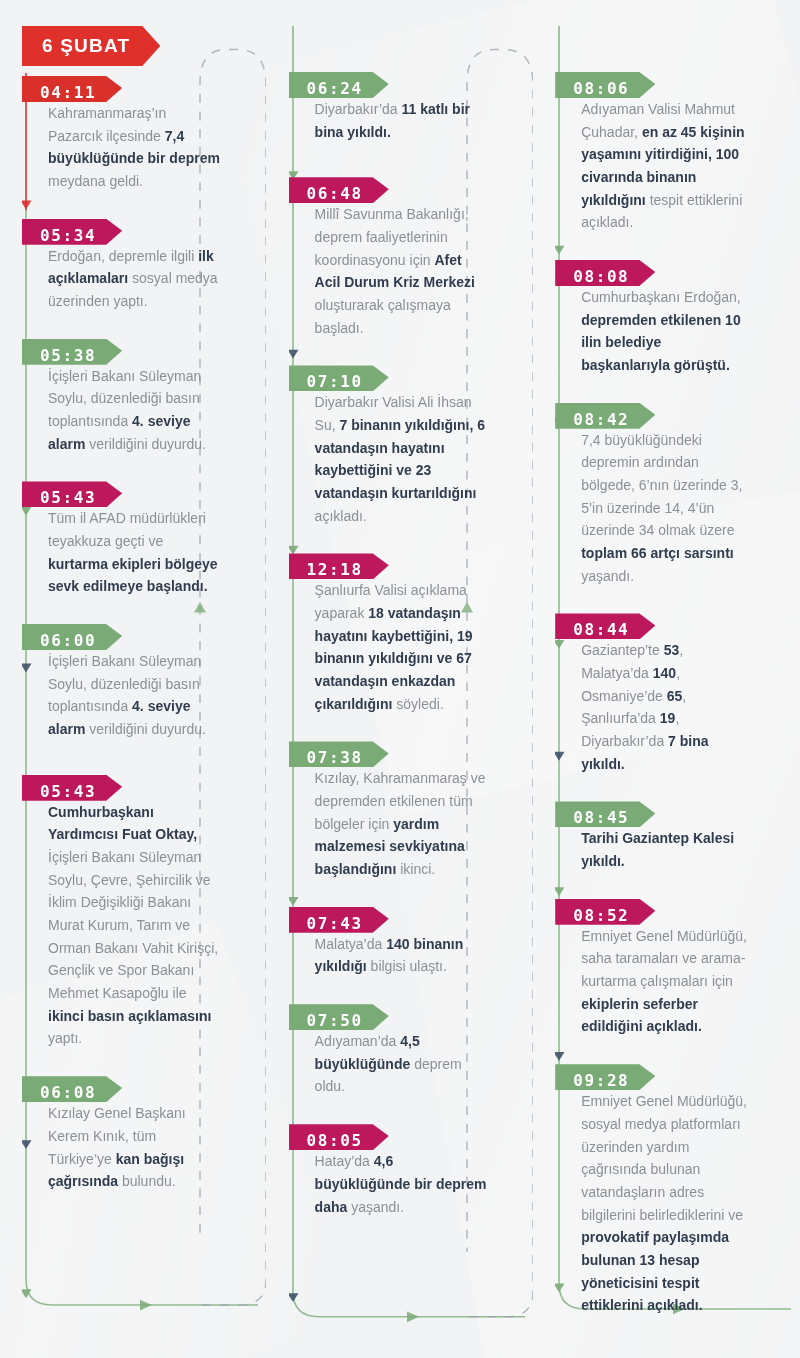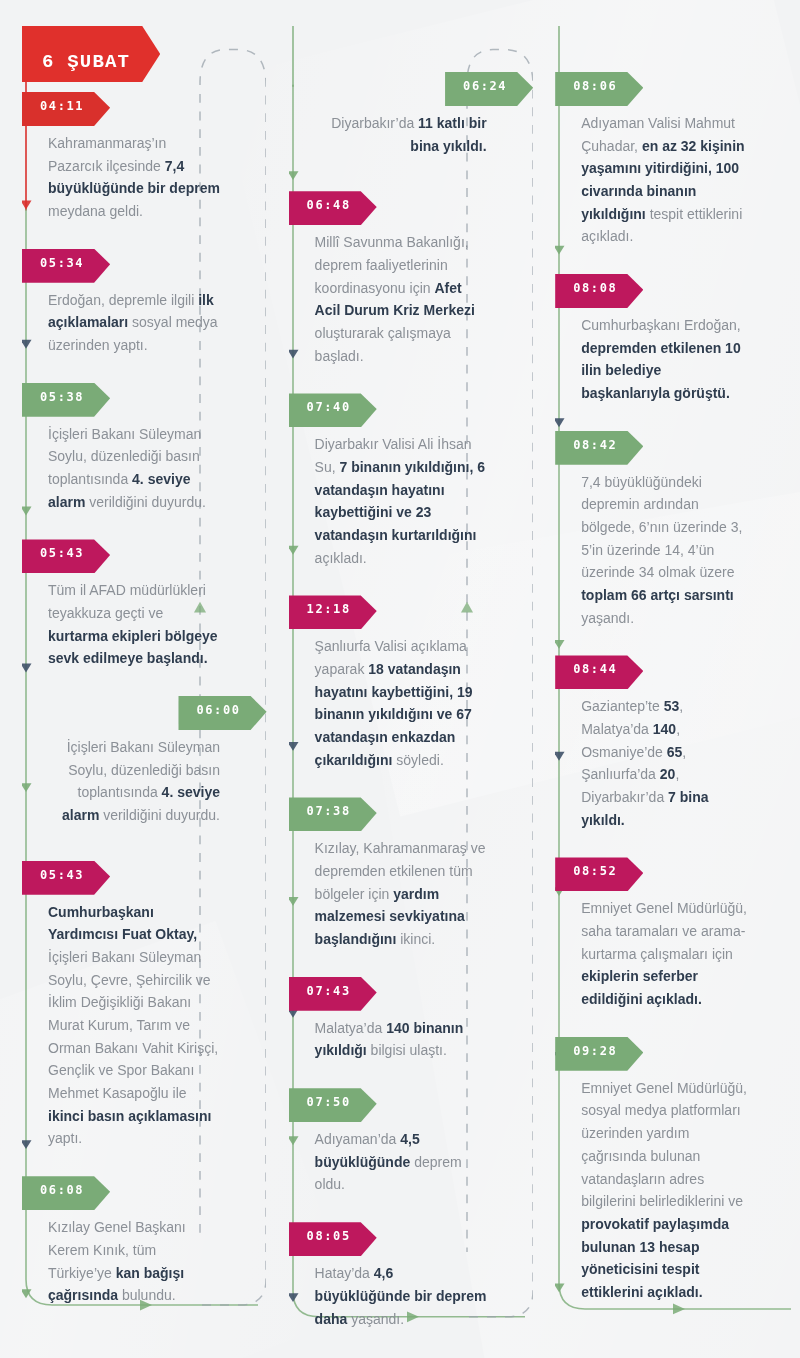--- a/index.html
+++ b/index.html
@@ -51,59 +51,57 @@
 
   
   .date-banner {
     position: relative;
     display: inline-block;
     background: #e0302c;
     color: #ffffff;
     font-size: 19px;
     font-weight: bold;
     letter-spacing: 1.2px;
-    padding: 25px 30px 9px 20px;
+    padding: 9px 30px 9px 20px;
     margin-left: 4px;
     margin-bottom: 10px;
     clip-path: polygon(0 0, calc(100% - 18px) 0, 100% 50%, calc(100% - 18px) 100%, 0 100%);
-    font-family: Liberation Mono, monospace;
   }
 
   
   .event { position: relative; padding-left: 4px; }
 
   .time-badge {
     display: inline-block;
     color: #ffffff;
     font-family: "DejaVu Sans Mono", monospace;
-    font-size: 12px;
+    font-size: 16px;
     font-weight: bold;
     letter-spacing: 1.6px;
-    padding: 7px 26px 13px 18px;
-    margin-bottom: 6px;
+    padding: 7px 26px 0 18px;
     clip-path: polygon(0 0, calc(100% - 16px) 0, 100% 46%, calc(100% - 16px) 100%, 0 100%);
   }
   .time-badge.red   { background: #d9302c; }
   .time-badge.green { background: #7aab77; }
   .time-badge.navy  { background: #be185d; }
 
   .event-text {
     color: #8b9097;
     font-size: 14px;
     line-height: 1.62;
     padding-left: 26px;
     padding-right: 16px;
     max-width: 214px;
   }
   .event-text b { color: #2f3d4f; font-weight: bold; }
   .event-text .plain { color: #8b9097; font-weight: normal; }
 
   .event.gap-sm { margin-bottom: 16px; }
   .event.gap-md { margin-bottom: 26px; }
-  .event.gap-lg { margin-bottom: 34px; text-align: right; }
+  .event.gap-lg { margin-bottom: 34px; }
 </style>
 </head>
 <body>
 
 <div class="sheen sheen-a"></div>
 <div class="sheen sheen-b"></div>
 <div class="sheen sheen-c"></div>
 
 <div class="board" id="board">
     <div class="column"><div class="rail">
@@ -136,21 +134,21 @@
           <path d="M-1.5 1132 L9.5 1132 L4 1141 Z" fill="#7aab77" opacity=".9"></path>
           <path d="M-1.5 1292 L9.5 1292 L4 1301 Z" fill="#3f5168" opacity=".9"></path>
           <path d="M118 1310.5 L130 1316 L118 1321.5 Z" fill="#7aab77" opacity=".85"></path>
           <path d="M180 1316 L218 1316 Q244 1316 244 1290 L244 60 Q244 24 216 24 L204 24 Q178 24 178 58 L178 1250" stroke="#9aa3ab" stroke-width="1.5" fill="none" stroke-dasharray="9 9" opacity=".75"></path>
           <path d="M172 598 L184 598 L178 587 Z" fill="#7aab77" opacity=".75"></path>
         </svg>
       </div>
       <div style="height: 46px;"></div>
       <div class="event gap-lg"><div class="time-badge green">06:24</div><div class="event-text"><span class="plain">Diyarbakır’da </span><b>11 katlı bir bina yıkıldı.</b></div></div>
       <div class="event gap-md"><div class="time-badge navy">06:48</div><div class="event-text"><span class="plain">Millî Savunma Bakanlığı, deprem faaliyetlerinin koordinasyonu için </span><b>Afet Acil Durum Kriz Merkezi</b><span class="plain"> oluşturarak çalışmaya başladı.</span></div></div>
-      <div class="event gap-md"><div class="time-badge green">07:40</div><div class="event-text"><span class="plain">Diyarbakır Valisi Ali İhsan Su, </span><b>7 binanın yıkıldığını, 6 vatandaşın hayatını kaybettiğini ve 23 vatandaşın kurtarıldığını</b><span class="plain"> açıkladı.</span></div></div>
+      <div class="event gap-md"><div class="time-badge green">07:10</div><div class="event-text"><span class="plain">Diyarbakır Valisi Ali İhsan Su, </span><b>7 binanın yıkıldığını, 6 vatandaşın hayatını kaybettiğini ve 23 vatandaşın kurtarıldığını</b><span class="plain"> açıkladı.</span></div></div>
       <div class="event gap-md"><div class="time-badge navy">12:18</div><div class="event-text"><span class="plain">Şanlıurfa Valisi açıklama yaparak </span><b>18 vatandaşın hayatını kaybettiğini, 19 binanın yıkıldığını ve 67 vatandaşın enkazdan çıkarıldığını</b><span class="plain"> söyledi.</span></div></div>
       <div class="event gap-md"><div class="time-badge green">07:38</div><div class="event-text"><span class="plain">Kızılay, Kahramanmaraş ve depremden etkilenen tüm bölgeler için </span><b>yardım malzemesi sevkiyatına başlandığını</b><span class="plain"> ikinci.</span></div></div>
       <div class="event gap-md"><div class="time-badge navy">07:43</div><div class="event-text"><span class="plain">Malatya’da </span><b>140 binanın yıkıldığı</b><span class="plain"> bilgisi ulaştı.</span></div></div>
       <div class="event gap-md"><div class="time-badge green">07:50</div><div class="event-text"><span class="plain">Adıyaman’da </span><b>4,5 büyüklüğünde</b><span class="plain"> deprem oldu.</span></div></div>
       <div class="event gap-sm"><div class="time-badge navy">08:05</div><div class="event-text"><span class="plain">Hatay’da </span><b>4,6 büyüklüğünde bir deprem daha</b><span class="plain"> yaşandı.</span></div></div>
     </div>
     <div class="column">
       <div class="rail">
         <svg viewBox="0 0 244 1358" preserveAspectRatio="none" xmlns="http://www.w3.org/2000/svg">
           <path d="M4 -78 L4 62" stroke="#7aab77" stroke-width="1.6" fill="none" opacity=".85"></path>
@@ -159,20 +157,21 @@
           <path d="M-1.5 400 L9.5 400 L4 409 Z" fill="#3f5168" opacity=".9"></path>
           <path d="M-1.5 626 L9.5 626 L4 635 Z" fill="#7aab77" opacity=".9"></path>
           <path d="M-1.5 740 L9.5 740 L4 749 Z" fill="#3f5168" opacity=".9"></path>
           <path d="M-1.5 878 L9.5 878 L4 887 Z" fill="#7aab77" opacity=".9"></path>
           <path d="M-1.5 1046 L9.5 1046 L4 1055 Z" fill="#3f5168" opacity=".9"></path>
           <path d="M-1.5 1282 L9.5 1282 L4 1291 Z" fill="#7aab77" opacity=".9"></path>
           <path d="M118 1302.5 L130 1308 L118 1313.5 Z" fill="#7aab77" opacity=".85"></path>
         </svg>
       </div>
       <div style="height: 46px;"></div>
-      <div class="event gap-md"><div class="time-badge green">08:06</div><div class="event-text"><span class="plain">Adıyaman Valisi Mahmut Çuhadar, </span><b>en az 32 kişinin yaşamını yitirdiğini, 100 civarında binanın yıkıldığını</b><span class="plain"> tespit ettiklerini açıkladı.</span></div></div>
+      <div class="event gap-md"><div class="time-badge green">08:06</div><div class="event-text"><span class="plain">Adıyaman Valisi Mahmut Çuhadar, </span><b>en az 45 kişinin yaşamını yitirdiğini, 100 civarında binanın yıkıldığını</b><span class="plain"> tespit ettiklerini açıkladı.</span></div></div>
       <div class="event gap-md"><div class="time-badge navy">08:08</div><div class="event-text"><span class="plain">Cumhurbaşkanı Erdoğan, </span><b>depremden etkilenen 10 ilin belediye başkanlarıyla görüştü.</b></div></div>
       <div class="event gap-md"><div class="time-badge green">08:42</div><div class="event-text"><span class="plain">7,4 büyüklüğündeki depremin ardından bölgede, 6’nın üzerinde 3, 5’in üzerinde 14, 4’ün üzerinde 34 olmak üzere </span><b>toplam 66 artçı sarsıntı</b><span class="plain"> yaşandı.</span></div></div>
-      <div class="event gap-md"><div class="time-badge navy">08:44</div><div class="event-text"><span class="plain">Gaziantep’te </span><b>53</b><span class="plain">, Malatya’da </span><b>140</b><span class="plain">, Osmaniye’de </span><b>65</b><span class="plain">, Şanlıurfa’da </span><b>20</b><span class="plain">, Diyarbakır’da </span><b>7 bina yıkıldı.</b></div></div>
+      <div class="event gap-md"><div class="time-badge navy">08:44</div><div class="event-text"><span class="plain">Gaziantep’te </span><b>53</b><span class="plain">, Malatya’da </span><b>140</b><span class="plain">, Osmaniye’de </span><b>65</b><span class="plain">, Şanlıurfa’da </span><b>19</b><span class="plain">, Diyarbakır’da </span><b>7 bina yıkıldı.</b></div></div>
+      <div class="event gap-md"><div class="time-badge green">08:45</div><div class="event-text"><b>Tarihi Gaziantep Kalesi yıkıldı.</b></div></div>
       <div class="event gap-md"><div class="time-badge navy">08:52</div><div class="event-text"><span class="plain">Emniyet Genel Müdürlüğü, saha taramaları ve arama-kurtarma çalışmaları için </span><b>ekiplerin seferber edildiğini açıkladı.</b></div></div>
       <div class="event gap-sm"><div class="time-badge green">09:28</div><div class="event-text"><span class="plain">Emniyet Genel Müdürlüğü, sosyal medya platformları üzerinden yardım çağrısında bulunan vatandaşların adres bilgilerini belirlediklerini ve </span><b>provokatif paylaşımda bulunan 13 hesap yöneticisini tespit ettiklerini açıkladı.</b></div></div>
     </div>
   </div>
 
 </body></html>

